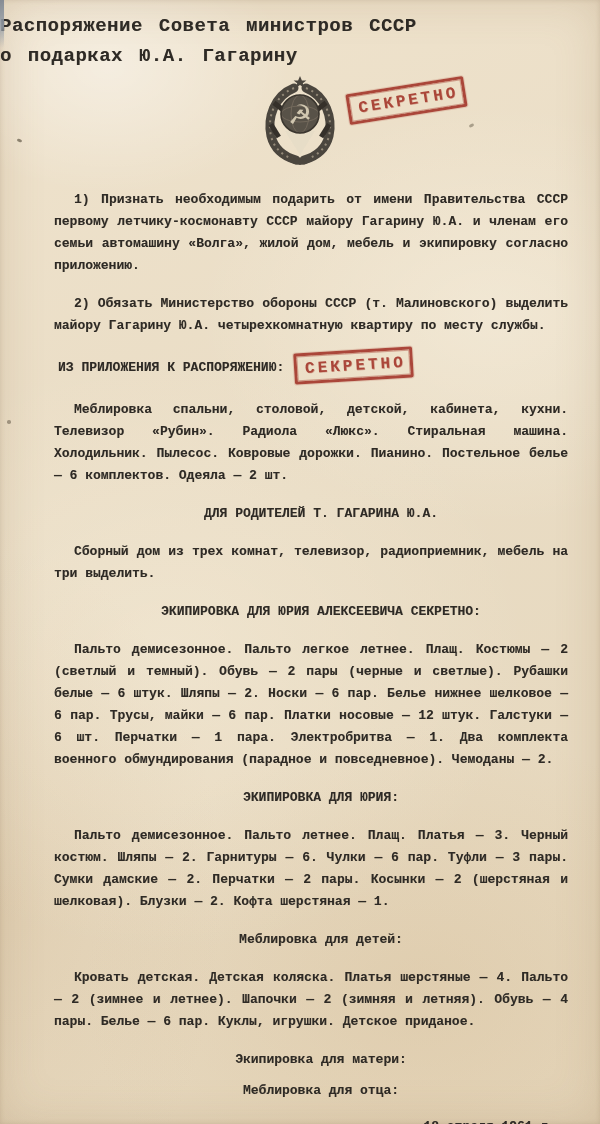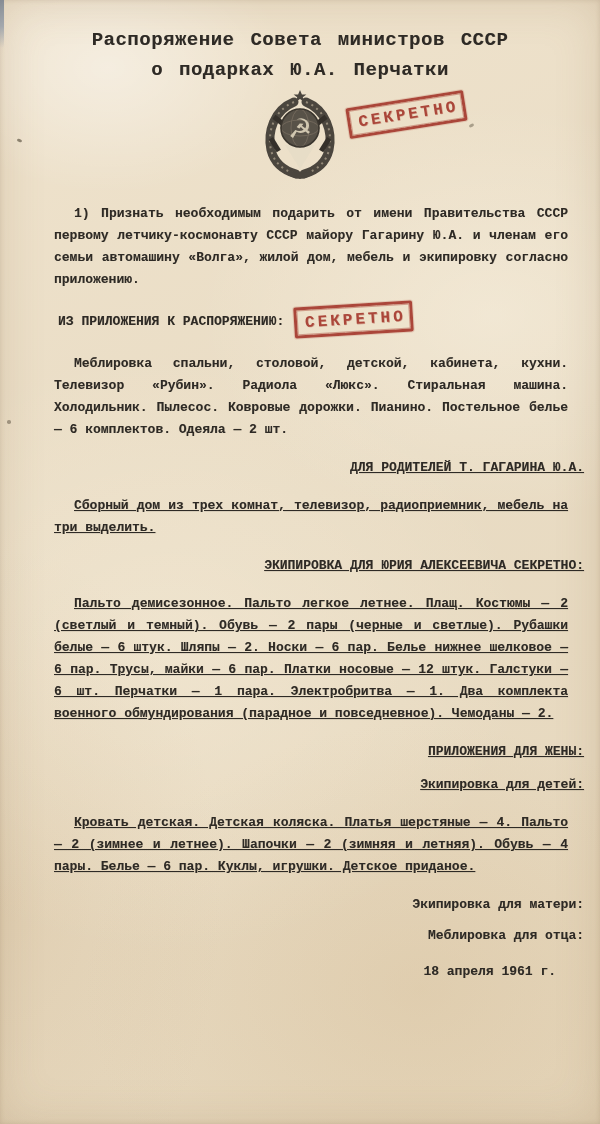--- a/index.html
+++ b/index.html
@@ -25,21 +25,21 @@
   .scan-edge {
     position: absolute; left: 0; top: 0; width: 4px; height: 48px;
     background: linear-gradient(180deg, #78828f 0%, #98a0aa 55%, rgba(152,160,170,0) 100%);
     opacity: 0.85;
   }
   .speck { position: absolute; background: #59503f; border-radius: 45%; opacity: 0.65; }
   .speck-a { left: 17px; top: 139px; width: 5px; height: 3px; transform: rotate(20deg); }
   .speck-b { left: 7px;  top: 420px; width: 4px; height: 4px; opacity: 0.5; }
   .speck-c { left: 469px; top: 124px; width: 5px; height: 3px; opacity: 0.45; transform: rotate(-25deg); }
 
-  .title-block { padding-top: 25px; text-align: center; }
+  .title-block { padding-top: 11px; text-align: left; }
   .title-line {
     font-size: 19px; line-height: 30px; word-spacing: 4px; letter-spacing: 0.5px;
     text-shadow: 0.4px 0.4px 0 rgba(46,42,37,0.35);
   }
 
   .header-row { position: relative; height: 96px; margin-top: 4px; }
   .emblem { position: absolute; left: 50%; top: 0; transform: translateX(-50%); opacity: 0.92; }
 
   .stamp {
     display: inline-block;
@@ -56,40 +56,40 @@
   .stamp-top { position: absolute; left: 347px; top: 10px; transform: rotate(-9deg); }
   .stamp-inline { transform: rotate(-3.5deg); margin-left: 10px; margin-top: -6px; }
 
   .doc-body {
     padding: 2px 16px 0 38px;
     font-size: 13px; line-height: 22px;
     text-align: justify;
     text-shadow: 0.35px 0.35px 0 rgba(46,42,37,0.30);
   }
   .para { margin: 16px; text-indent: 20px; }
-  .heading { text-indent: 20px; white-space: nowrap; text-align: right; }
+  .heading { text-indent: 20px; white-space: nowrap; text-align: center; }
   .heading-row { display: flex; align-items: center; padding-left: 20px; height: 30px; margin-top: 2px; }
   .heading-row .heading { text-indent: 0; }
-  .sect { margin-top: 11px; text-decoration: underline; }
+  .sect { margin-top: 11px; }
   .sect-sm { margin-top: 9px; font-family: Liberation Mono, monospace; }
   .siblings { margin-top: 13px; }
   .date-line { text-align: right; padding-right: 28px; margin-top: 14px; text-indent: 0; }
 </style>
 </head>
 <body>
 
 <div class="page">
   <div class="scan-edge"></div>
   <div class="speck speck-a"></div>
   <div class="speck speck-b"></div>
   <div class="speck speck-c"></div>
 
   <div class="title-block">
     <div class="title-line">Распоряжение Совета министров СССР</div>
-    <div class="title-line">о подарках Ю.А. Перчатки</div>
+    <div class="title-line">о подарках Ю.А. Гагарину</div>
   </div>
 
   <div class="header-row">
     <svg class="emblem" width="80" height="92" viewBox="0 0 80 92">
 
       <path d="M34,13 C14,21 7,43 11,61 C14,73 22,81 36,85" fill="none" stroke="#3e3933" stroke-width="9" stroke-linecap="round"></path>
       <path d="M46,13 C66,21 73,43 69,61 C66,73 58,81 44,85" fill="none" stroke="#3e3933" stroke-width="9" stroke-linecap="round"></path>
       <path d="M34,13 C14,21 7,43 11,61 C14,73 22,81 36,85" fill="none" stroke="#8d8372" stroke-width="2" stroke-dasharray="2,4"></path>
       <path d="M46,13 C66,21 73,43 69,61 C66,73 58,81 44,85" fill="none" stroke="#8d8372" stroke-width="2" stroke-dasharray="2,4"></path>
 
@@ -109,43 +109,45 @@
 
       <polygon points="40,1 41.9,5.4 46.4,5.4 42.8,8.3 44.1,12.8 40,10.1 35.9,12.8 37.2,8.3 33.6,5.4 38.1,5.4" fill="#3e3933"></polygon>
 
       <path d="M30,81 Q40,88 50,81 L50,87 Q40,93 30,87 Z" fill="#3e3933"></path>
     </svg>
     <div class="stamp stamp-top">СЕКРЕТНО</div>
   </div>
 
   <div class="doc-body">
     <p class="para">1) Признать необходимым подарить от имени Правительства СССР первому летчику-космонавту СССР майору Гагарину Ю.А. и членам его семьи автомашину «Волга», жилой дом, мебель и экипировку согласно приложению.</p>
+    <p class="para">2) Обязать Министерство обороны СССР (т. Малиновского) выделить майору Гагарину Ю.А. четырехкомнатную квартиру по месту службы.</p>
 
     <div class="heading-row">
       <span class="heading">ИЗ ПРИЛОЖЕНИЯ К РАСПОРЯЖЕНИЮ:</span>
       <span class="stamp stamp-inline">СЕКРЕТНО</span>
     </div>
     <p class="para">Меблировка спальни, столовой, детской, кабинета, кухни. Телевизор «Рубин». Радиола «Люкс». Стиральная машина. Холодильник. Пылесос. Ковровые дорожки. Пианино. Постельное белье — 6 комплектов. Одеяла — 2 шт.</p>
 
     <div class="sect">
       <div class="heading">ДЛЯ РОДИТЕЛЕЙ Т. ГАГАРИНА Ю.А.</div>
       <p class="para">Сборный дом из трех комнат, телевизор, радиоприемник, мебель на три выделить.</p>
     </div>
 
     <div class="sect">
       <div class="heading">ЭКИПИРОВКА ДЛЯ ЮРИЯ АЛЕКСЕЕВИЧА СЕКРЕТНО:</div>
       <p class="para">Пальто демисезонное. Пальто легкое летнее. Плащ. Костюмы — 2 (светлый и темный). Обувь — 2 пары (черные и светлые). Рубашки белые — 6 штук. Шляпы — 2. Носки — 6 пар. Белье нижнее шелковое — 6 пар. Трусы, майки — 6 пар. Платки носовые — 12 штук. Галстуки — 6 шт. Перчатки — 1 пара. Электробритва — 1. Два комплекта военного обмундирования (парадное и повседневное). Чемоданы — 2.</p>
     </div>
 
     <div class="sect">
-      <div class="heading">ПРИЛОЖЕНИЯ ДЛЯ ЖЕНЫ:</div>
+      <div class="heading">ЭКИПИРОВКА ДЛЯ ЮРИЯ:</div>
+      <p class="para">Пальто демисезонное. Пальто летнее. Плащ. Платья — 3. Черный костюм. Шляпы — 2. Гарнитуры — 6. Чулки — 6 пар. Туфли — 3 пары. Сумки дамские — 2. Перчатки — 2 пары. Косынки — 2 (шерстяная и шелковая). Блузки — 2. Кофта шерстяная — 1.</p>
     </div>
 
     <div class="sect">
-      <div class="heading">Экипировка для детей:</div>
+      <div class="heading">Меблировка для детей:</div>
       <p class="para">Кровать детская. Детская коляска. Платья шерстяные — 4. Пальто — 2 (зимнее и летнее). Шапочки — 2 (зимняя и летняя). Обувь — 4 пары. Белье — 6 пар. Куклы, игрушки. Детское приданое.</p>
     </div>
 
     <div class="sect-sm">
       <div class="heading">Экипировка для матери:</div>
     </div>
 
     <div class="sect-sm">
       <div class="heading">Меблировка для отца:</div>
     </div>

